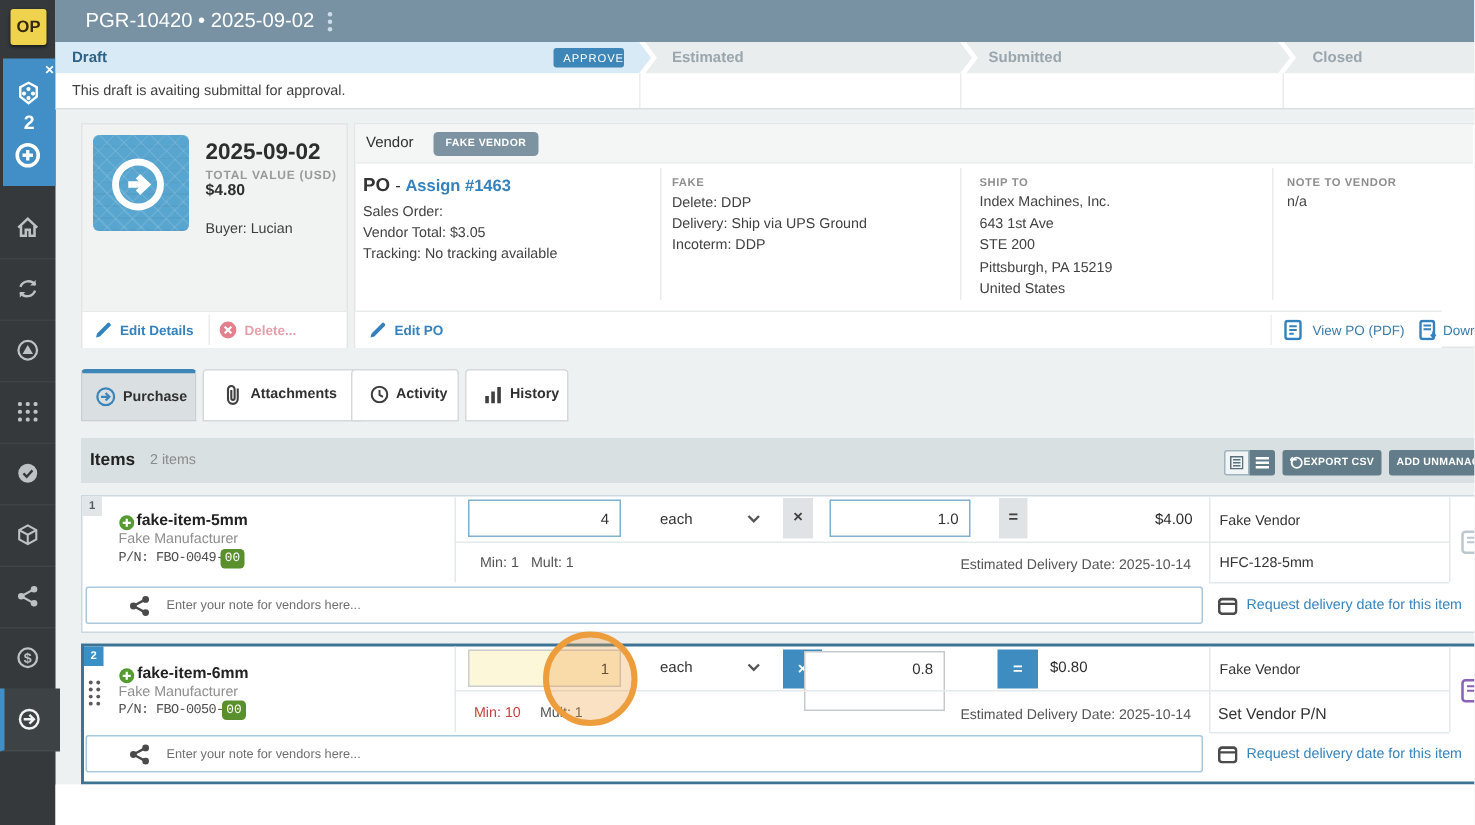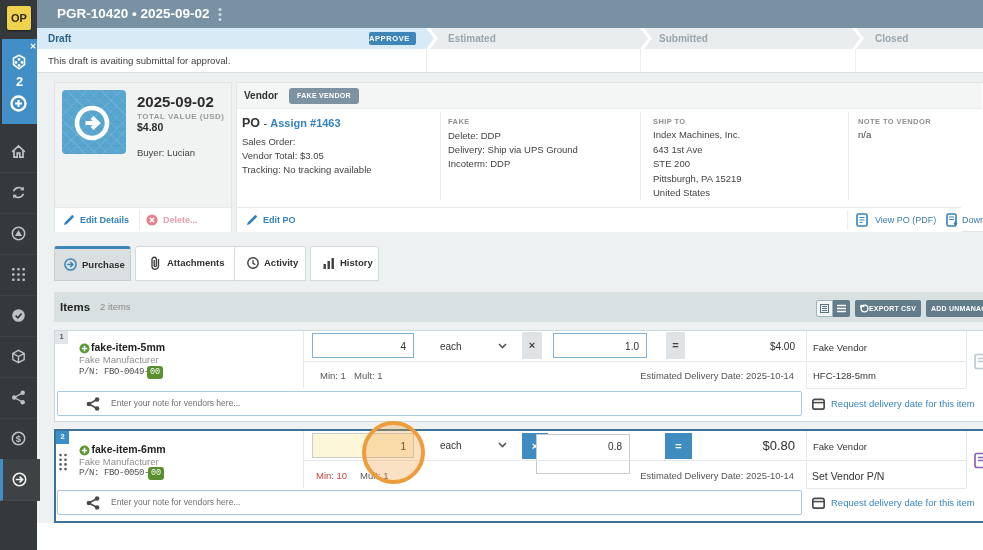--- a/index.html
+++ b/index.html
@@ -7,30 +7,30 @@
 .abs{position:absolute}
 #app{position:relative;width:983px;height:550px;overflow:hidden;background:#eef1f2}
 
 #sidebar{left:0;top:0;width:37px;height:550px;background:#35393b}
 #opbadge{left:7px;top:6px;width:24px;height:24px;background:#efd24d;border-radius:2px;color:#33290f;font-weight:bold;font-size:11px;text-align:center;line-height:24px;box-shadow:0 1px 2px rgba(0,0,0,.5)}
 #bluepanel{left:2px;top:39px;width:35px;height:85px;background:#418fc6}
 .sideitem{left:0;width:37px;height:41px;border-bottom:1px solid rgba(255,255,255,0.05)}
 .sideitem svg{position:absolute;left:11px;top:13px}
 
 #titlebar{left:37px;top:0;width:946px;height:28px;background:#7892a4}
-#titletxt{left:57px;top:0;height:28px;line-height:28px;color:#fff;font-weight:bold;font-size:13.5px;letter-spacing:0}
+#titletxt{left:57px;top:0;height:28px;line-height:28px;color:#fff;font-weight:normal;font-size:13.5px;letter-spacing:0}
 
 #wfbar{left:37px;top:28px;width:946px;height:21px;background:#fff}
 .seg{top:0;height:21px}
 .seglbl{font-weight:bold;font-size:10px;line-height:21px}
 #seg1{left:0;width:397px;background:#d8eaf5;clip-path:polygon(0 0,389px 0,397px 50%,389px 100%,0 100%)}
 #seg2{left:393px;width:218px;background:#e9eded;clip-path:polygon(0 0,210px 0,218px 50%,210px 100%,0 100%,8px 50%)}
 #seg3{left:607px;width:216px;background:#e9eded;clip-path:polygon(0 0,208px 0,216px 50%,208px 100%,0 100%,8px 50%)}
 #seg4{left:819px;width:127px;background:#e9eded;clip-path:polygon(0 0,127px 0,127px 100%,0 100%,8px 50%)}
-#approve{left:332px;top:4px;width:47px;height:13px;background:#3e86b8;border-radius:2px;color:#fff;font-size:7.5px;font-weight:bold;letter-spacing:.6px;text-align:left;line-height:13px}
+#approve{left:332px;top:4px;width:47px;height:13px;background:#3e86b8;border-radius:2px;color:#fff;font-size:7.5px;font-weight:normal;letter-spacing:.6px;text-align:right;line-height:13px}
 #notesrow{left:37px;top:49px;width:946px;height:23px;background:#fff;border-bottom:1px solid #d8dcde}
 .notediv{top:0;width:1px;height:23px;background:#ececec}
 
 #sumcard{left:54px;top:82px;width:178px;height:150px;background:#f1f2f2;border:1px solid #e2e4e5;box-sizing:border-box}
 #vendcard{left:236px;top:82px;width:750px;height:150px;background:#fff;border:1px solid #e3e5e6;box-sizing:border-box}
 .linkrow{background:#fff;border-top:1px solid #e7e9ea}
 .bluelink{color:#3381bd;font-size:9px;font-weight:bold}
 .collbl{font-size:7.5px;font-weight:bold;color:#8e8e8e;letter-spacing:.4px}
 .colline{font-size:9.5px;color:#424242}
 .vdiv{width:1px;background:#ebebeb}
@@ -194,21 +194,21 @@
   <div class="abs" style="left:84px;top:2px;width:1px;height:20px;background:#ececec"></div>
   <svg class="abs" style="left:91px;top:6px" width="12" height="12" viewBox="0 0 12 12">
         <circle cx="6" cy="6" r="5.6" fill="#e2808d"></circle>
         <path d="M3.8 3.8 L8.2 8.2 M8.2 3.8 L3.8 8.2" stroke="#fff" stroke-width="1.4"></path>
       </svg>
   <span class="abs" style="left:108px;top:0;line-height:24px;color:#e6a0ac;font-size:9px;font-weight:bold">Delete...</span>
 </div>
 
 <div class="abs" id="vendcard"></div>
 <div class="abs" style="left:237px;top:83px;width:745px;height:25px;background:#f4f6f6;border-bottom:1px solid #eceeee">
-  <span class="abs" style="left:7px;top:0;line-height:25px;font-size:10px;font-weight:bold;color:#2f2f2f">Vendor</span>
+  <span class="abs" style="left:7px;top:0;line-height:25px;font-size:10px;font-weight:normal;color:#2f2f2f">Vendor</span>
   <span class="abs" style="left:52px;top:4.5px;height:16px;background:#7e93a2;border-radius:3px;color:#fff;font-size:7px;font-weight:bold;letter-spacing:.3px;line-height:16px;padding:0 8px">FAKE VENDOR</span>
 </div>
 <div class="abs" style="left:242px;top:116px;font-size:12.5px;color:#333"><b>PO</b> <span style="font-size:11px">- </span><b style="color:#3381bd;font-size:11px">Assign #1463</b></div>
 <div class="abs colline" style="left:242px;top:136px">Sales Order:</div>
 <div class="abs colline" style="left:242px;top:150px">Vendor Total: $3.05</div>
 <div class="abs colline" style="left:242px;top:164px">Tracking: No tracking available</div>
 <div class="abs vdiv" style="left:440px;top:112px;height:88px"></div>
 <div class="abs collbl" style="left:448px;top:117px">FAKE</div>
 <div class="abs colline" style="left:448px;top:130px">Delete: DDP</div>
 <div class="abs colline" style="left:448px;top:144px">Delivery: Ship via UPS Ground</div>
@@ -371,21 +371,21 @@
 <div class="abs mono" style="left:148px;top:467px;width:16px;height:13px;background:#5a8f2e;border-radius:3px;color:#fff;font-size:8.5px;text-align:center;line-height:13px">00</div>
 <div class="abs celldiv" style="left:303px;top:431px;width:1px;height:57px"></div>
 <div class="abs qinput" style="left:312px;top:433px;height:25px;box-sizing:border-box;background:#fdf7d9;border-color:#c9cdd0">1</div>
 <div class="abs" style="left:440px;top:432px;height:27px;line-height:27px;font-size:10px;color:#333">each</div>
 <svg class="abs" style="left:498px;top:442px" width="9" height="6" viewBox="0 0 9 6">
       <path d="M1 1 L4.5 4.5 L8 1" fill="none" stroke="#555" stroke-width="1.6"></path>
     </svg>
 <div class="abs opbox opboxb" style="left:522px;top:433px;width:26px;height:26px;line-height:26px">×</div>
 <div class="abs qinput" style="left:536px;top:434px;width:94px;height:40px;line-height:24px;box-sizing:border-box;border-color:#c6cacc">0.8</div>
 <div class="abs opbox opboxb" style="left:665px;top:433px;width:27px;height:26px;line-height:26px">=</div>
-<div class="abs" style="left:700px;top:432px;width:95px;height:27px;line-height:27px;text-align:right;font-size:13px;color:#2b2b2b">$0.80</div>
+<div class="abs" style="left:700px;top:432px;width:95px;height:27px;line-height:27px;text-align:left;font-size:10px;color:#2b2b2b">$0.80</div>
 <div class="abs celldiv" style="left:303px;top:460px;width:663px;height:1px"></div>
 <div class="abs subtxt" style="left:316px;top:470px;color:#c5443a">Min: 10</div>
 <div class="abs subtxt" style="left:360px;top:470px">Mult: 1</div>
 <div class="abs subtxt" style="left:594px;top:470px;width:200px;text-align:right;font-size:9.4px">Estimated Delivery Date: 2025-10-14</div>
 <div class="abs celldiv" style="left:806px;top:431px;width:1px;height:57px"></div>
 <div class="abs celldiv" style="left:966px;top:431px;width:1px;height:57px"></div>
 <div class="abs" style="left:813px;top:441px;font-size:9.5px;color:#333">Fake Vendor</div>
 <div class="abs celldiv" style="left:806px;top:488px;width:160px;height:1px"></div>
 <div class="abs" style="left:812px;top:470px;font-size:10.5px;color:#333">Set Vendor P/N</div>
 <div class="abs notebox" style="left:57px;top:490px;width:745px;box-sizing:border-box"></div>

